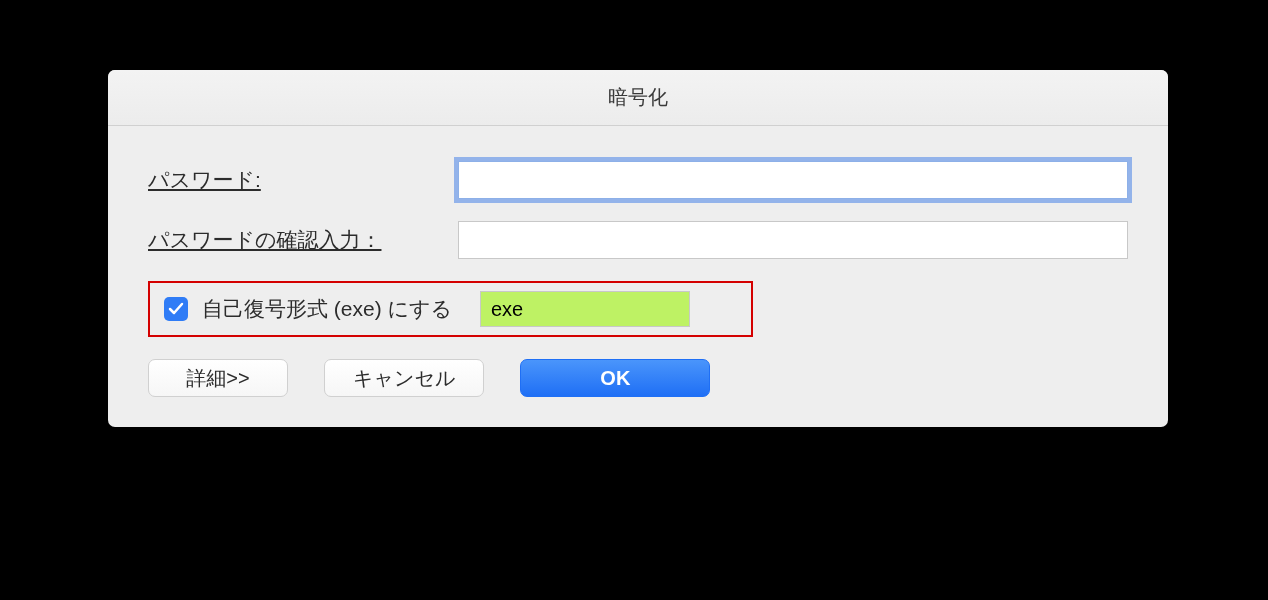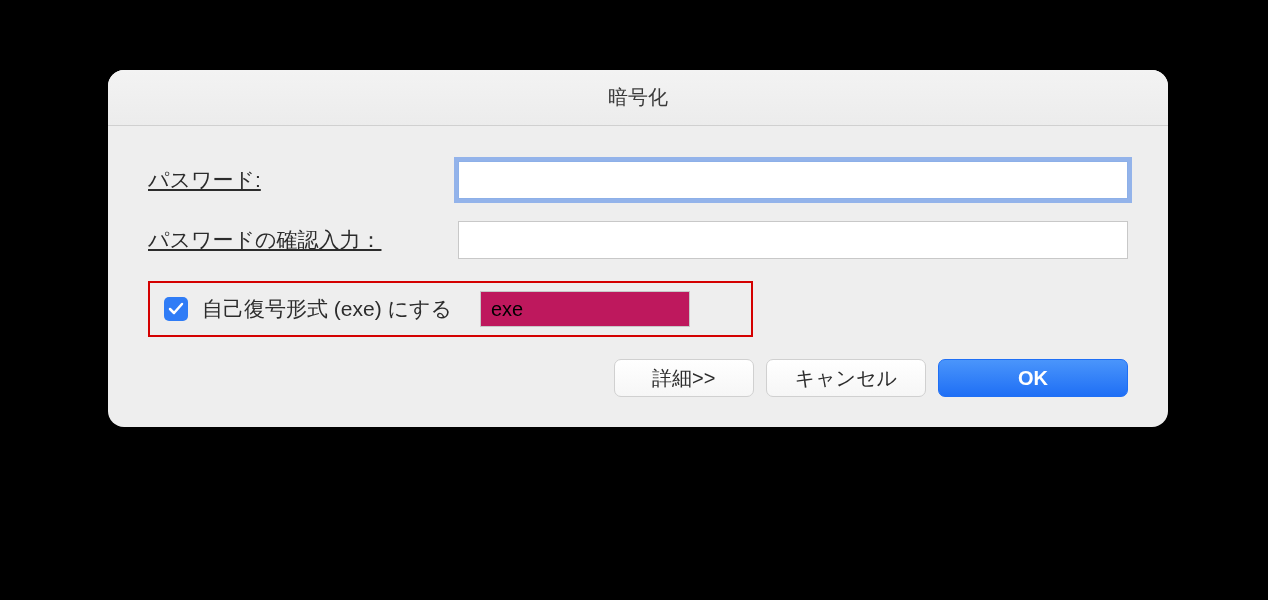--- a/index.html
+++ b/index.html
@@ -13,21 +13,21 @@
       height: 600px;
       font-family: -apple-system, BlinkMacSystemFont, "Hiragino Kaku Gothic ProN", "Hiragino Sans", Meiryo, sans-serif;
       position: relative;
     }
     .dialog {
       position: absolute;
       left: 108px;
       top: 70px;
       width: 1060px;
       background: #eeeeee;
-      border-radius: 16px;
+      border-radius: 7px;
       box-shadow: 0 10px 40px rgba(0,0,0,0.5);
       overflow: hidden;
     }
     .titlebar {
       text-align: center;
       padding: 14px 0;
       font-size: 20px;
       color: #3a3a3a;
       border-bottom: 1px solid #d0d0d0;
       background: linear-gradient(#f3f3f3, #ececec);
@@ -88,27 +88,26 @@
       font-size: 21px;
       color: #2c2c2c;
       margin-right: 28px;
     }
     .exe-input {
       width: 210px;
       height: 36px;
       font-size: 20px;
       padding: 4px 10px;
       border: 1px solid #c8c8c8;
-      background: #be185d;
+      background: #bef264;
       outline: none;
     }
     .button-row {
       display: flex;
-      justify-content: flex-end;
-      gap: 12px;
+      gap: 36px;
       margin-top: 6px;
     }
     .btn {
       height: 38px;
       padding: 0 28px;
       font-size: 20px;
       border-radius: 7px;
       border: 1px solid #d0d0d0;
       background: linear-gradient(#ffffff, #f6f6f6);
       color: #2c2c2c;

